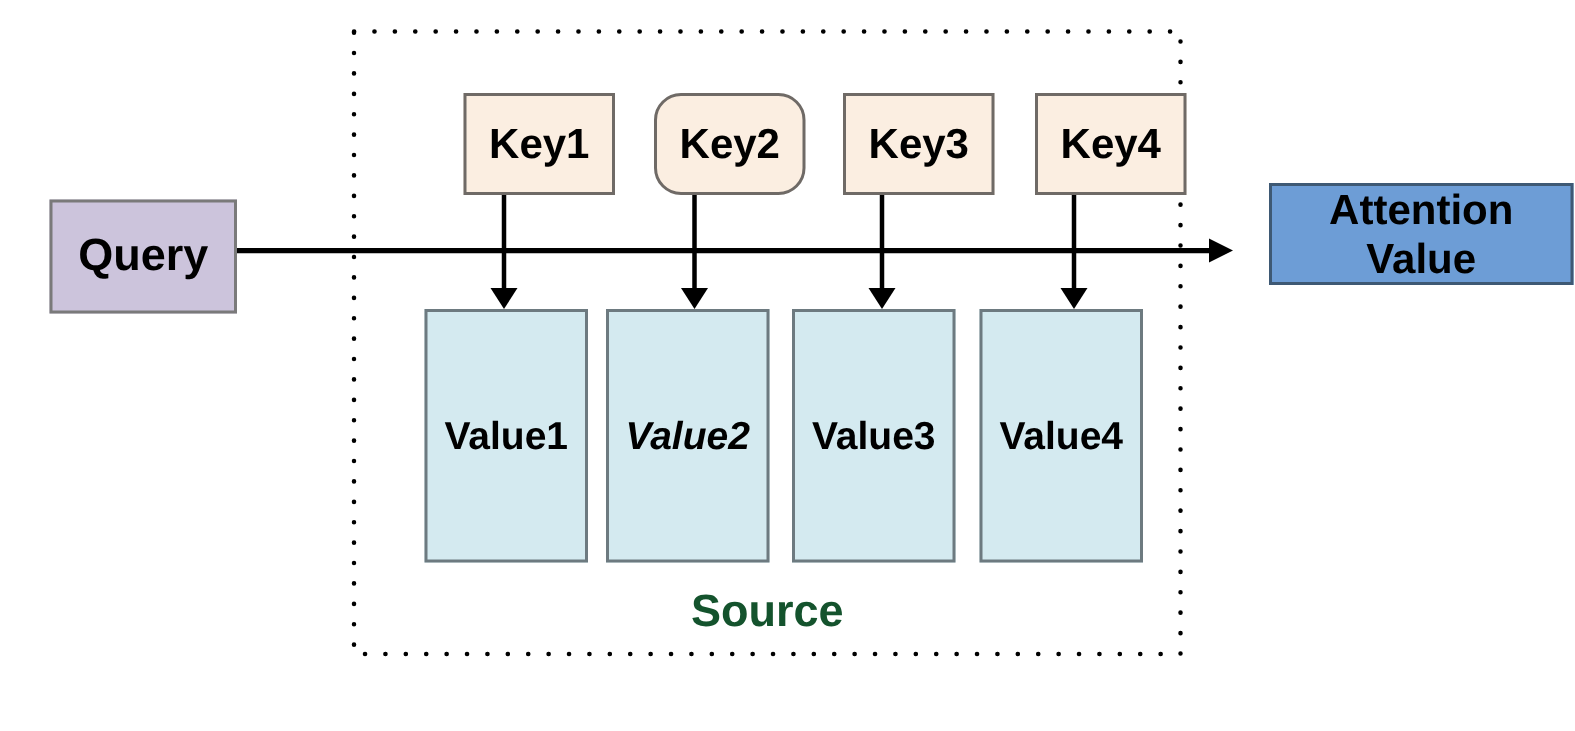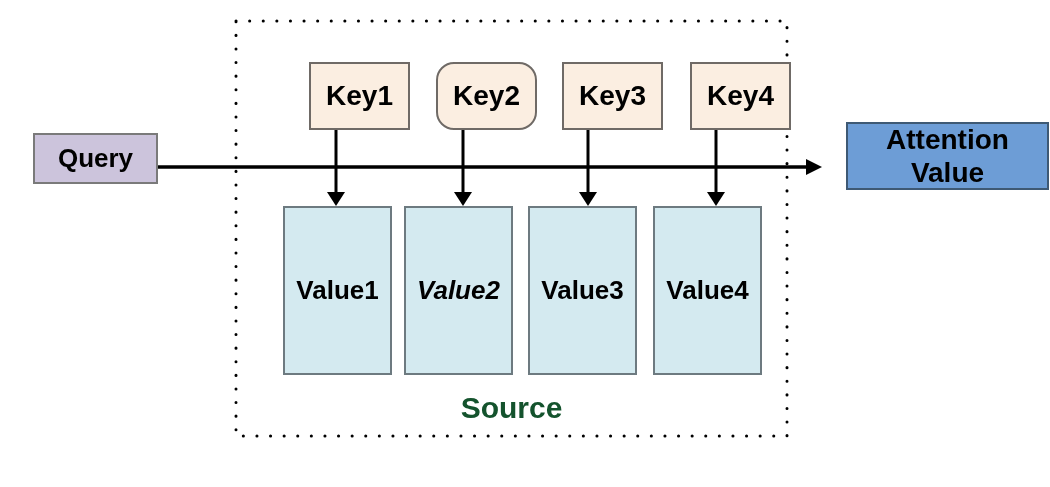--- a/index.html
+++ b/index.html
@@ -27,24 +27,24 @@
     display: flex;
     align-items: center;
     justify-content: center;
     box-sizing: border-box;
     font-weight: bold;
     color: #000000;
     text-align: center;
   }
   .query-box {
     left: 33px; top: 133px;
-    width: 125px; height: 51px;
+    width: 125px; height: 76px;
     background: #CCC4DC;
     border: 2px solid #7a7a7a;
-    font-size: 26px;
+    font-size: 30px;
     z-index: 2;
   }
   .key-box {
     top: 62px;
     width: 101px; height: 68px;
     background: #FBEEE1;
     border: 2px solid #6f6a66;
     font-size: 28px;
     z-index: 2;
     margin-left: 24px;

